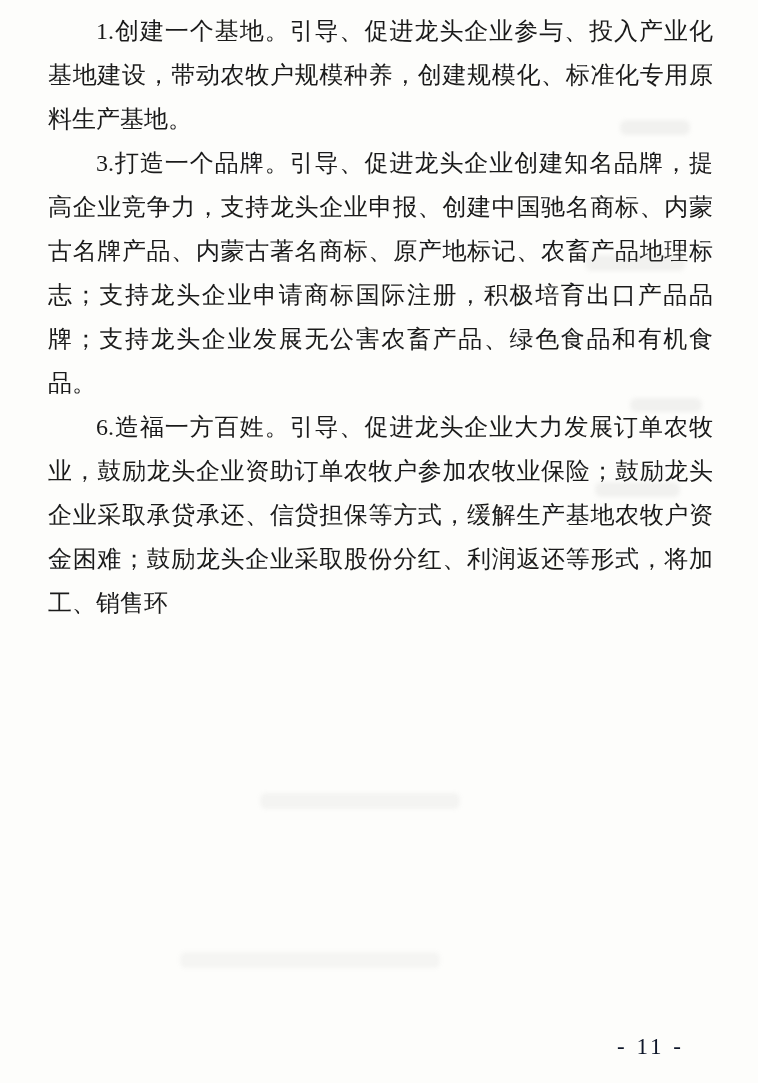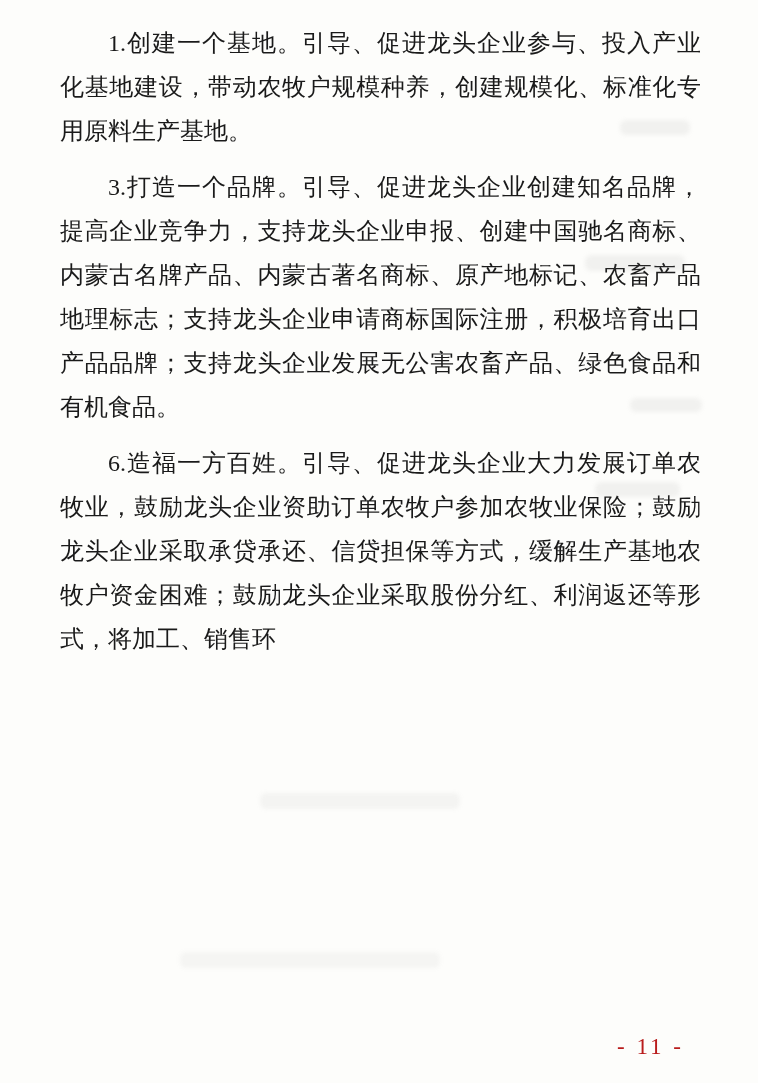--- a/index.html
+++ b/index.html
@@ -16,35 +16,35 @@
   .page {
     position: relative;
     width: 758px;
     height: 1083px;
     box-sizing: border-box;
     background: #fdfdfb;
     padding: 9px 45px 0 48px;
     color: #1a1a1a;
   }
   p.para {
-    margin: 12px;
+    margin: 0;
     font-size: 24px;
     line-height: 44px;
     text-align: justify;
     text-justify: inter-ideograph;
     text-indent: 2em;
     word-break: break-all;
   }
   .pagenum {
     position: absolute;
     top: 1034px;
     right: 74px;
     font-size: 23px;
     letter-spacing: 3px;
-    color: #b91c1c;
+    color: #0f172a;
     white-space: nowrap;
   }
   
   .smudge {
     position: absolute;
     background: rgba(140, 140, 135, 0.10);
     filter: blur(2px);
     border-radius: 6px;
     pointer-events: none;
   }

